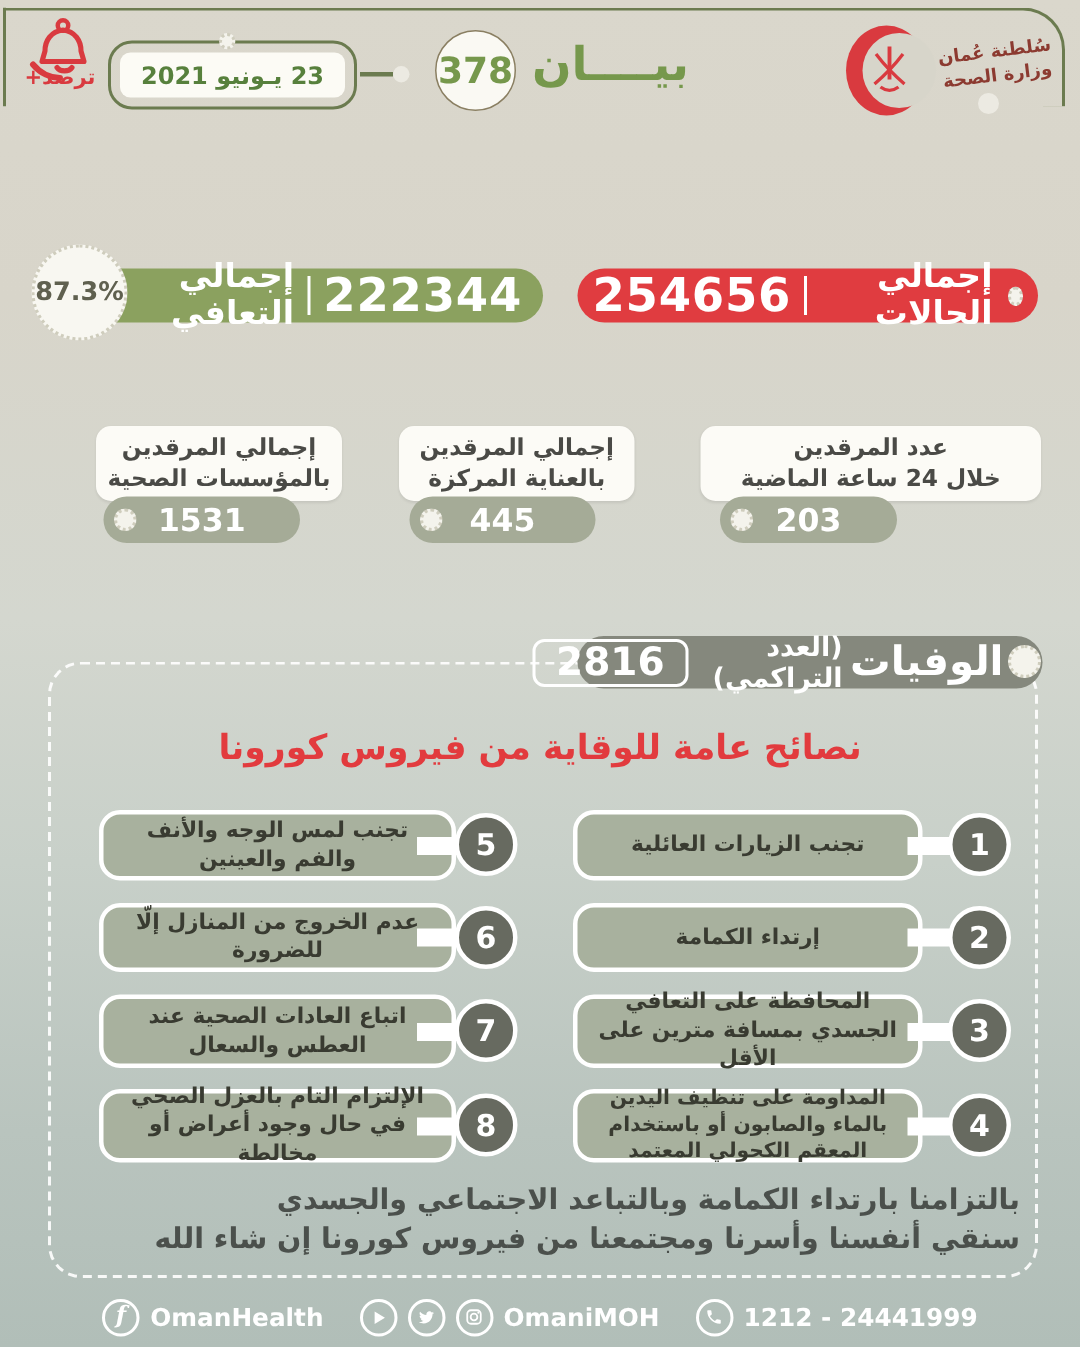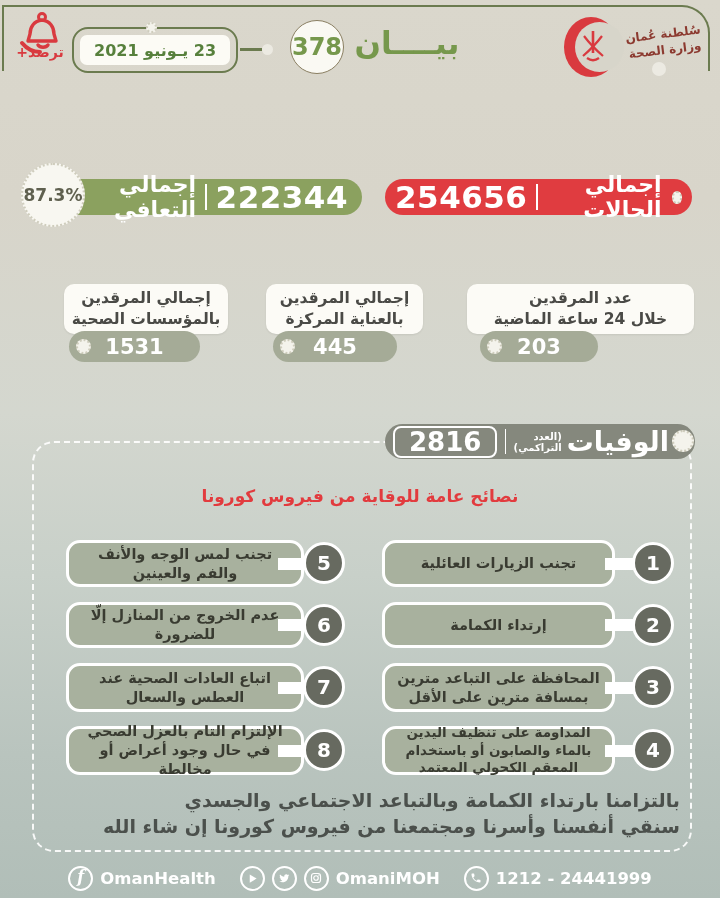--- a/index.html
+++ b/index.html
@@ -43,27 +43,27 @@
   .ip-dot{position:absolute;left:7px;top:8px;width:15px;height:15px;}
   .ip1-box{left:467px;top:284px;width:227px;height:50px;}
   .ip1-pill{left:480px;top:331px;width:118px;}
   .ip2-box{left:266px;top:284px;width:157px;height:50px;}
   .ip2-pill{left:273px;top:331px;width:124px;}
   .ip3-box{left:64px;top:284px;width:164px;height:50px;}
   .ip3-pill{left:69px;top:331px;width:131px;}
   
   .deaths-pill{left:385px;top:424px;width:310px;height:35px;background:#85887d;border-radius:18px;display:flex;align-items:center;color:#fff;font-weight:bold;padding:0 26px 0 8px;box-sizing:border-box;}
   .deaths-label{font-size:27px;}
-  .deaths-sub{font-size:10px;margin-right:5px;}
+  .deaths-sub{font-size:18px;margin-right:5px;}
   .deaths-sep{width:2px;height:25px;background:#fff;margin:0 8px;}
   .deaths-value{border:2.5px solid #fff;border-radius:8px;font-size:26px;padding:0 14px;line-height:28px;direction:ltr;}
   .deaths-dot{left:672px;top:430px;width:22px;height:22px;border:2px dotted #cfcdbd;}
   
   .advice-border{left:32px;top:441px;width:660px;height:411px;border:2px dashed rgba(255,255,255,.9);border-radius:22px;box-sizing:border-box;}
-  .advice-title{left:60px;top:486px;width:600px;text-align:center;color:#e23b3e;font-weight:bold;font-size:17px;}
+  .advice-title{left:60px;top:486px;width:600px;text-align:center;color:#e23b3e;font-weight:bold;font-size:23px;}
   .tip{background:#a8b19e;border:3px solid #fff;border-radius:14px;color:#393b31;font-weight:bold;font-size:14.5px;line-height:1.3;display:flex;align-items:center;justify-content:center;text-align:center;padding:3px 10px;box-sizing:border-box;}
   .tip-num{width:42px;height:42px;background:#676a60;border:3px solid #fff;border-radius:50%;color:#fff;font-weight:bold;font-size:20px;display:flex;align-items:center;justify-content:center;box-sizing:border-box;}
   .tip-stem{background:#fff;height:12px;}
   .tcR{left:382px;width:233px;} .ttR{left:632px;} .tsR{left:605px;width:32px;}
   .tcL{left:66px;width:238px;}  .ttL{left:303px;} .tsL{left:278px;width:30px;}
   .r1b{top:540px;height:47px;} .r1t{top:542px;} .r1s{top:558px;}
   .r2b{top:602px;height:46px;} .r2t{top:604px;} .r2s{top:619px;}
   .r3b{top:663px;height:49px;} .r3t{top:666px;} .r3s{top:682px;}
   .r4b{top:726px;height:49px;} .r4t{top:729px;} .r4s{top:745px;}
   
@@ -169,21 +169,21 @@
   <div class="abs advice-title">نصائح عامة للوقاية من فيروس كورونا</div>
 
   <div class="abs tip tcR r1b">تجنب الزيارات العائلية</div>
   <div class="abs tip-stem tsR r1s"></div>
   <div class="abs tip-num ttR r1t">1</div>
 
   <div class="abs tip tcR r2b">إرتداء الكمامة</div>
   <div class="abs tip-stem tsR r2s"></div>
   <div class="abs tip-num ttR r2t">2</div>
 
-  <div class="abs tip tcR r3b">المحافظة على التباعد مترين بمسافة مترين على الأقل</div>
+  <div class="abs tip tcR r3b">المحافظة على التعافي الجسدي بمسافة مترين على الأقل</div>
   <div class="abs tip-stem tsR r3s"></div>
   <div class="abs tip-num ttR r3t">3</div>
 
   <div class="abs tip tcR r4b" style="font-size:13.5px">المداومة على تنظيف اليدين بالماء والصابون أو باستخدام المعقم الكحولي المعتمد</div>
   <div class="abs tip-stem tsR r4s"></div>
   <div class="abs tip-num ttR r4t">4</div>
 
   <div class="abs tip tcL r1b">تجنب لمس الوجه والأنف والفم والعينين</div>
   <div class="abs tip-stem tsL r1s"></div>
   <div class="abs tip-num ttL r1t">5</div>

